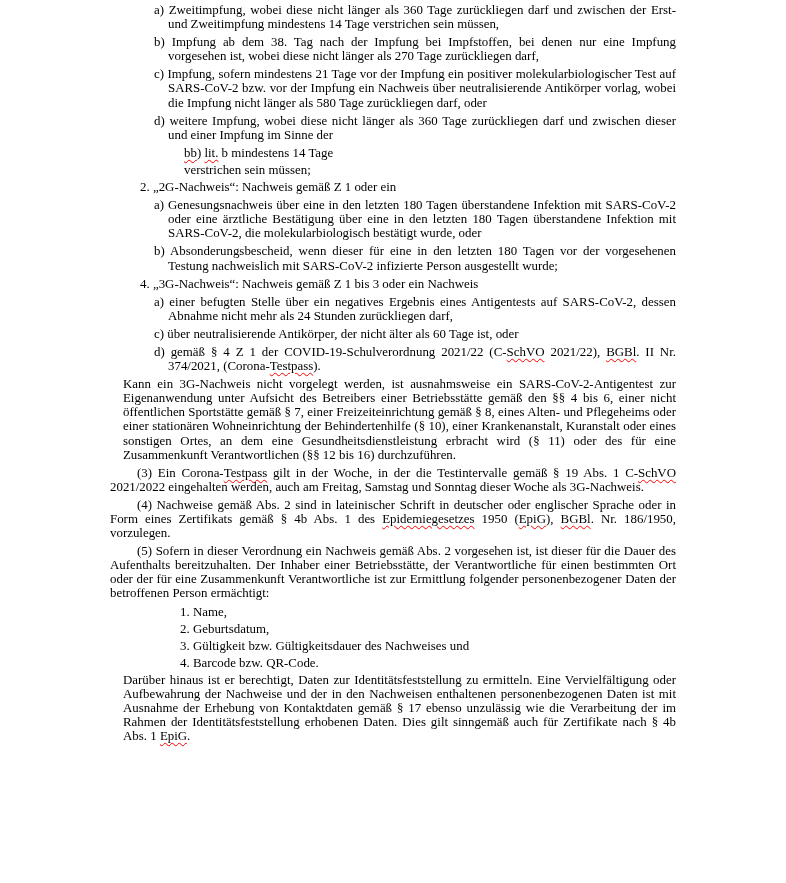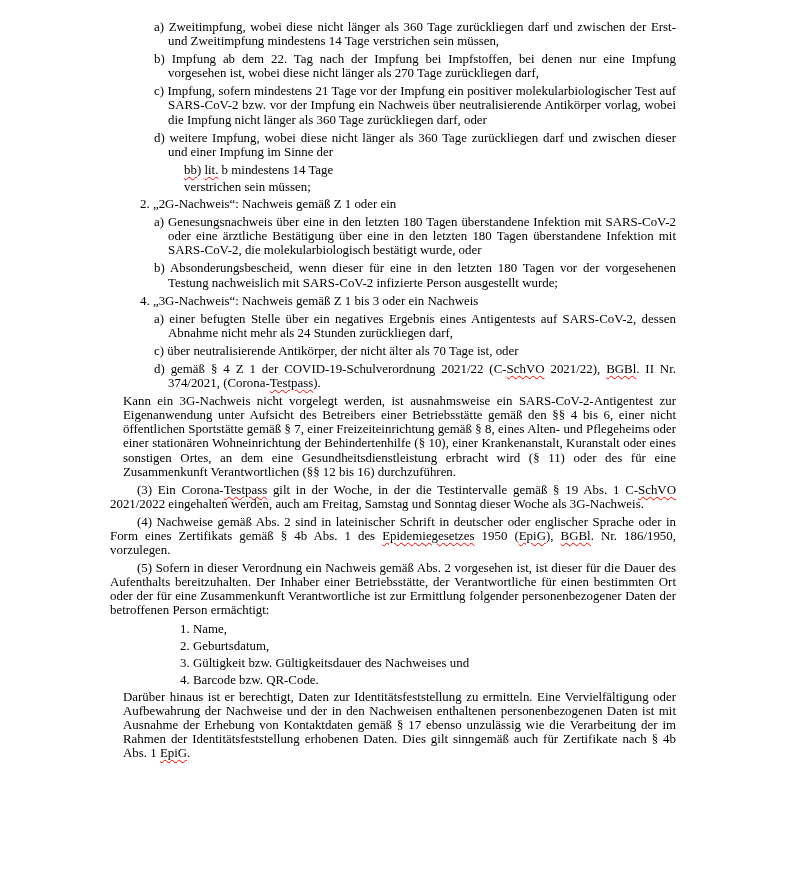--- a/index.html
+++ b/index.html
@@ -7,21 +7,21 @@
     padding: 0;
     width: 786px;
     height: 883px;
     background: #ffffff;
     overflow: hidden;
   }
   .page {
     box-sizing: border-box;
     width: 786px;
     height: 883px;
-    padding: 20px 110px 0 110px;
+    padding: 3px 110px 0 110px;
     font-family: "Liberation Serif", "DejaVu Serif", serif;
     font-size: 12.9px;
     line-height: 14.1px;
     color: #000000;
     text-align: justify;
   }
   .blk { margin: 0 0 4px 0; }
   
   .sty-alpha   { padding-left: 58px; text-indent: -14px; }
   
@@ -43,31 +43,31 @@
     text-decoration-thickness: 1px;
     text-underline-offset: 2px;
   }
   .marker { white-space: nowrap; }
 </style>
 </head>
 <body>
 
 <div class="page">
     <div class="blk sty-alpha"><span class="marker">a)</span> <span>Zweitimpfung, wobei diese nicht länger als 360 Tage zurückliegen darf und zwischen der Erst- und Zweitimpfung mindestens 14 Tage verstrichen sein müssen,</span></div>
-    <div class="blk sty-alpha"><span class="marker">b)</span> <span>Impfung ab dem 22. Tag nach der Impfung bei Impfstoffen, bei denen nur eine Impfung vorgesehen ist, wobei diese nicht länger als 270 Tage zurückliegen darf,</span></div>
-    <div class="blk sty-alpha"><span class="marker">c)</span> <span>Impfung, sofern mindestens 21 Tage vor der Impfung ein positiver molekularbiologischer Test auf SARS-CoV-2 bzw. vor der Impfung ein Nachweis über neutralisierende Antikörper vorlag, wobei die Impfung nicht länger als 360 Tage zurückliegen darf, oder</span></div>
+    <div class="blk sty-alpha"><span class="marker">b)</span> <span>Impfung ab dem 38. Tag nach der Impfung bei Impfstoffen, bei denen nur eine Impfung vorgesehen ist, wobei diese nicht länger als 270 Tage zurückliegen darf,</span></div>
+    <div class="blk sty-alpha"><span class="marker">c)</span> <span>Impfung, sofern mindestens 21 Tage vor der Impfung ein positiver molekularbiologischer Test auf SARS-CoV-2 bzw. vor der Impfung ein Nachweis über neutralisierende Antikörper vorlag, wobei die Impfung nicht länger als 580 Tage zurückliegen darf, oder</span></div>
     <div class="blk sty-alpha"><span class="marker">d)</span> <span>weitere Impfung, wobei diese nicht länger als 360 Tage zurückliegen darf und zwischen dieser und einer Impfung im Sinne der</span></div>
     <div class="blk sty-aa"><span class="marker"><span class="sp">bb</span>)</span> <span><span class="sp">lit.</span> b mindestens 14 Tage</span></div>
     <div class="blk sty-cont"><span>verstrichen sein müssen;</span></div>
     <div class="blk sty-num"><span class="marker">2.</span> <span>„2G-Nachweis“: Nachweis gemäß Z 1 oder ein</span></div>
     <div class="blk sty-alpha"><span class="marker">a)</span> <span>Genesungsnachweis über eine in den letzten 180 Tagen überstandene Infektion mit SARS-CoV-2 oder eine ärztliche Bestätigung über eine in den letzten 180 Tagen überstandene Infektion mit SARS-CoV-2, die molekularbiologisch bestätigt wurde, oder</span></div>
     <div class="blk sty-alpha"><span class="marker">b)</span> <span>Absonderungsbescheid, wenn dieser für eine in den letzten 180 Tagen vor der vorgesehenen Testung nachweislich mit SARS-CoV-2 infizierte Person ausgestellt wurde;</span></div>
     <div class="blk sty-num"><span class="marker">4.</span> <span>„3G-Nachweis“: Nachweis gemäß Z 1 bis 3 oder ein Nachweis</span></div>
     <div class="blk sty-alpha"><span class="marker">a)</span> <span>einer befugten Stelle über ein negatives Ergebnis eines Antigentests auf SARS-CoV-2, dessen Abnahme nicht mehr als 24 Stunden zurückliegen darf,</span></div>
-    <div class="blk sty-alpha"><span class="marker">c)</span> <span>über neutralisierende Antikörper, der nicht älter als 70 Tage ist, oder</span></div>
+    <div class="blk sty-alpha"><span class="marker">c)</span> <span>über neutralisierende Antikörper, der nicht älter als 60 Tage ist, oder</span></div>
     <div class="blk sty-alpha"><span class="marker">d)</span> <span>gemäß § 4 Z 1 der COVID-19-Schulverordnung 2021/22 (C-<span class="sp">SchVO</span> 2021/22), <span class="sp">BGBl</span>. II Nr. 374/2021, (Corona-<span class="sp">Testpass</span>).</span></div>
     <div class="blk sty-body"><span>Kann ein 3G-Nachweis nicht vorgelegt werden, ist ausnahmsweise ein SARS-CoV-2-Antigentest zur Eigenanwendung unter Aufsicht des Betreibers einer Betriebsstätte gemäß den §§ 4 bis 6, einer nicht öffentlichen Sportstätte gemäß § 7, einer Freizeiteinrichtung gemäß § 8, eines Alten- und Pflegeheims oder einer stationären Wohneinrichtung der Behindertenhilfe (§ 10), einer Krankenanstalt, Kuranstalt oder eines sonstigen Ortes, an dem eine Gesundheitsdienstleistung erbracht wird (§ 11) oder des für eine Zusammenkunft Verantwortlichen (§§ 12 bis 16) durchzuführen.</span></div>
     <div class="blk sty-para"><span>(3) Ein Corona-<span class="sp">Testpass</span> gilt in der Woche, in der die Testintervalle gemäß § 19 Abs. 1 C-<span class="sp">SchVO</span> 2021/2022 eingehalten werden, auch am Freitag, Samstag und Sonntag dieser Woche als 3G-Nachweis.</span></div>
     <div class="blk sty-para"><span>(4) Nachweise gemäß Abs. 2 sind in lateinischer Schrift in deutscher oder englischer Sprache oder in Form eines Zertifikats gemäß § 4b Abs. 1 des <span class="sp">Epidemiegesetzes</span> 1950 (<span class="sp">EpiG</span>), <span class="sp">BGBl</span>. Nr. 186/1950, vorzulegen.</span></div>
     <div class="blk sty-para"><span>(5) Sofern in dieser Verordnung ein Nachweis gemäß Abs. 2 vorgesehen ist, ist dieser für die Dauer des Aufenthalts bereitzuhalten. Der Inhaber einer Betriebsstätte, der Verantwortliche für einen bestimmten Ort oder der für eine Zusammenkunft Verantwortliche ist zur Ermittlung folgender personenbezogener Daten der betroffenen Person ermächtigt:</span></div>
     <div class="blk sty-numlist"><span class="marker">1.</span> <span>Name,</span></div>
     <div class="blk sty-numlist"><span class="marker">2.</span> <span>Geburtsdatum,</span></div>
     <div class="blk sty-numlist"><span class="marker">3.</span> <span>Gültigkeit bzw. Gültigkeitsdauer des Nachweises und</span></div>
     <div class="blk sty-numlist"><span class="marker">4.</span> <span>Barcode bzw. QR-Code.</span></div>
     <div class="blk sty-body"><span>Darüber hinaus ist er berechtigt, Daten zur Identitätsfeststellung zu ermitteln. Eine Vervielfältigung oder Aufbewahrung der Nachweise und der in den Nachweisen enthaltenen personenbezogenen Daten ist mit Ausnahme der Erhebung von Kontaktdaten gemäß § 17 ebenso unzulässig wie die Verarbeitung der im Rahmen der Identitätsfeststellung erhobenen Daten. Dies gilt sinngemäß auch für Zertifikate nach § 4b Abs. 1 <span class="sp">EpiG</span>.</span></div>

